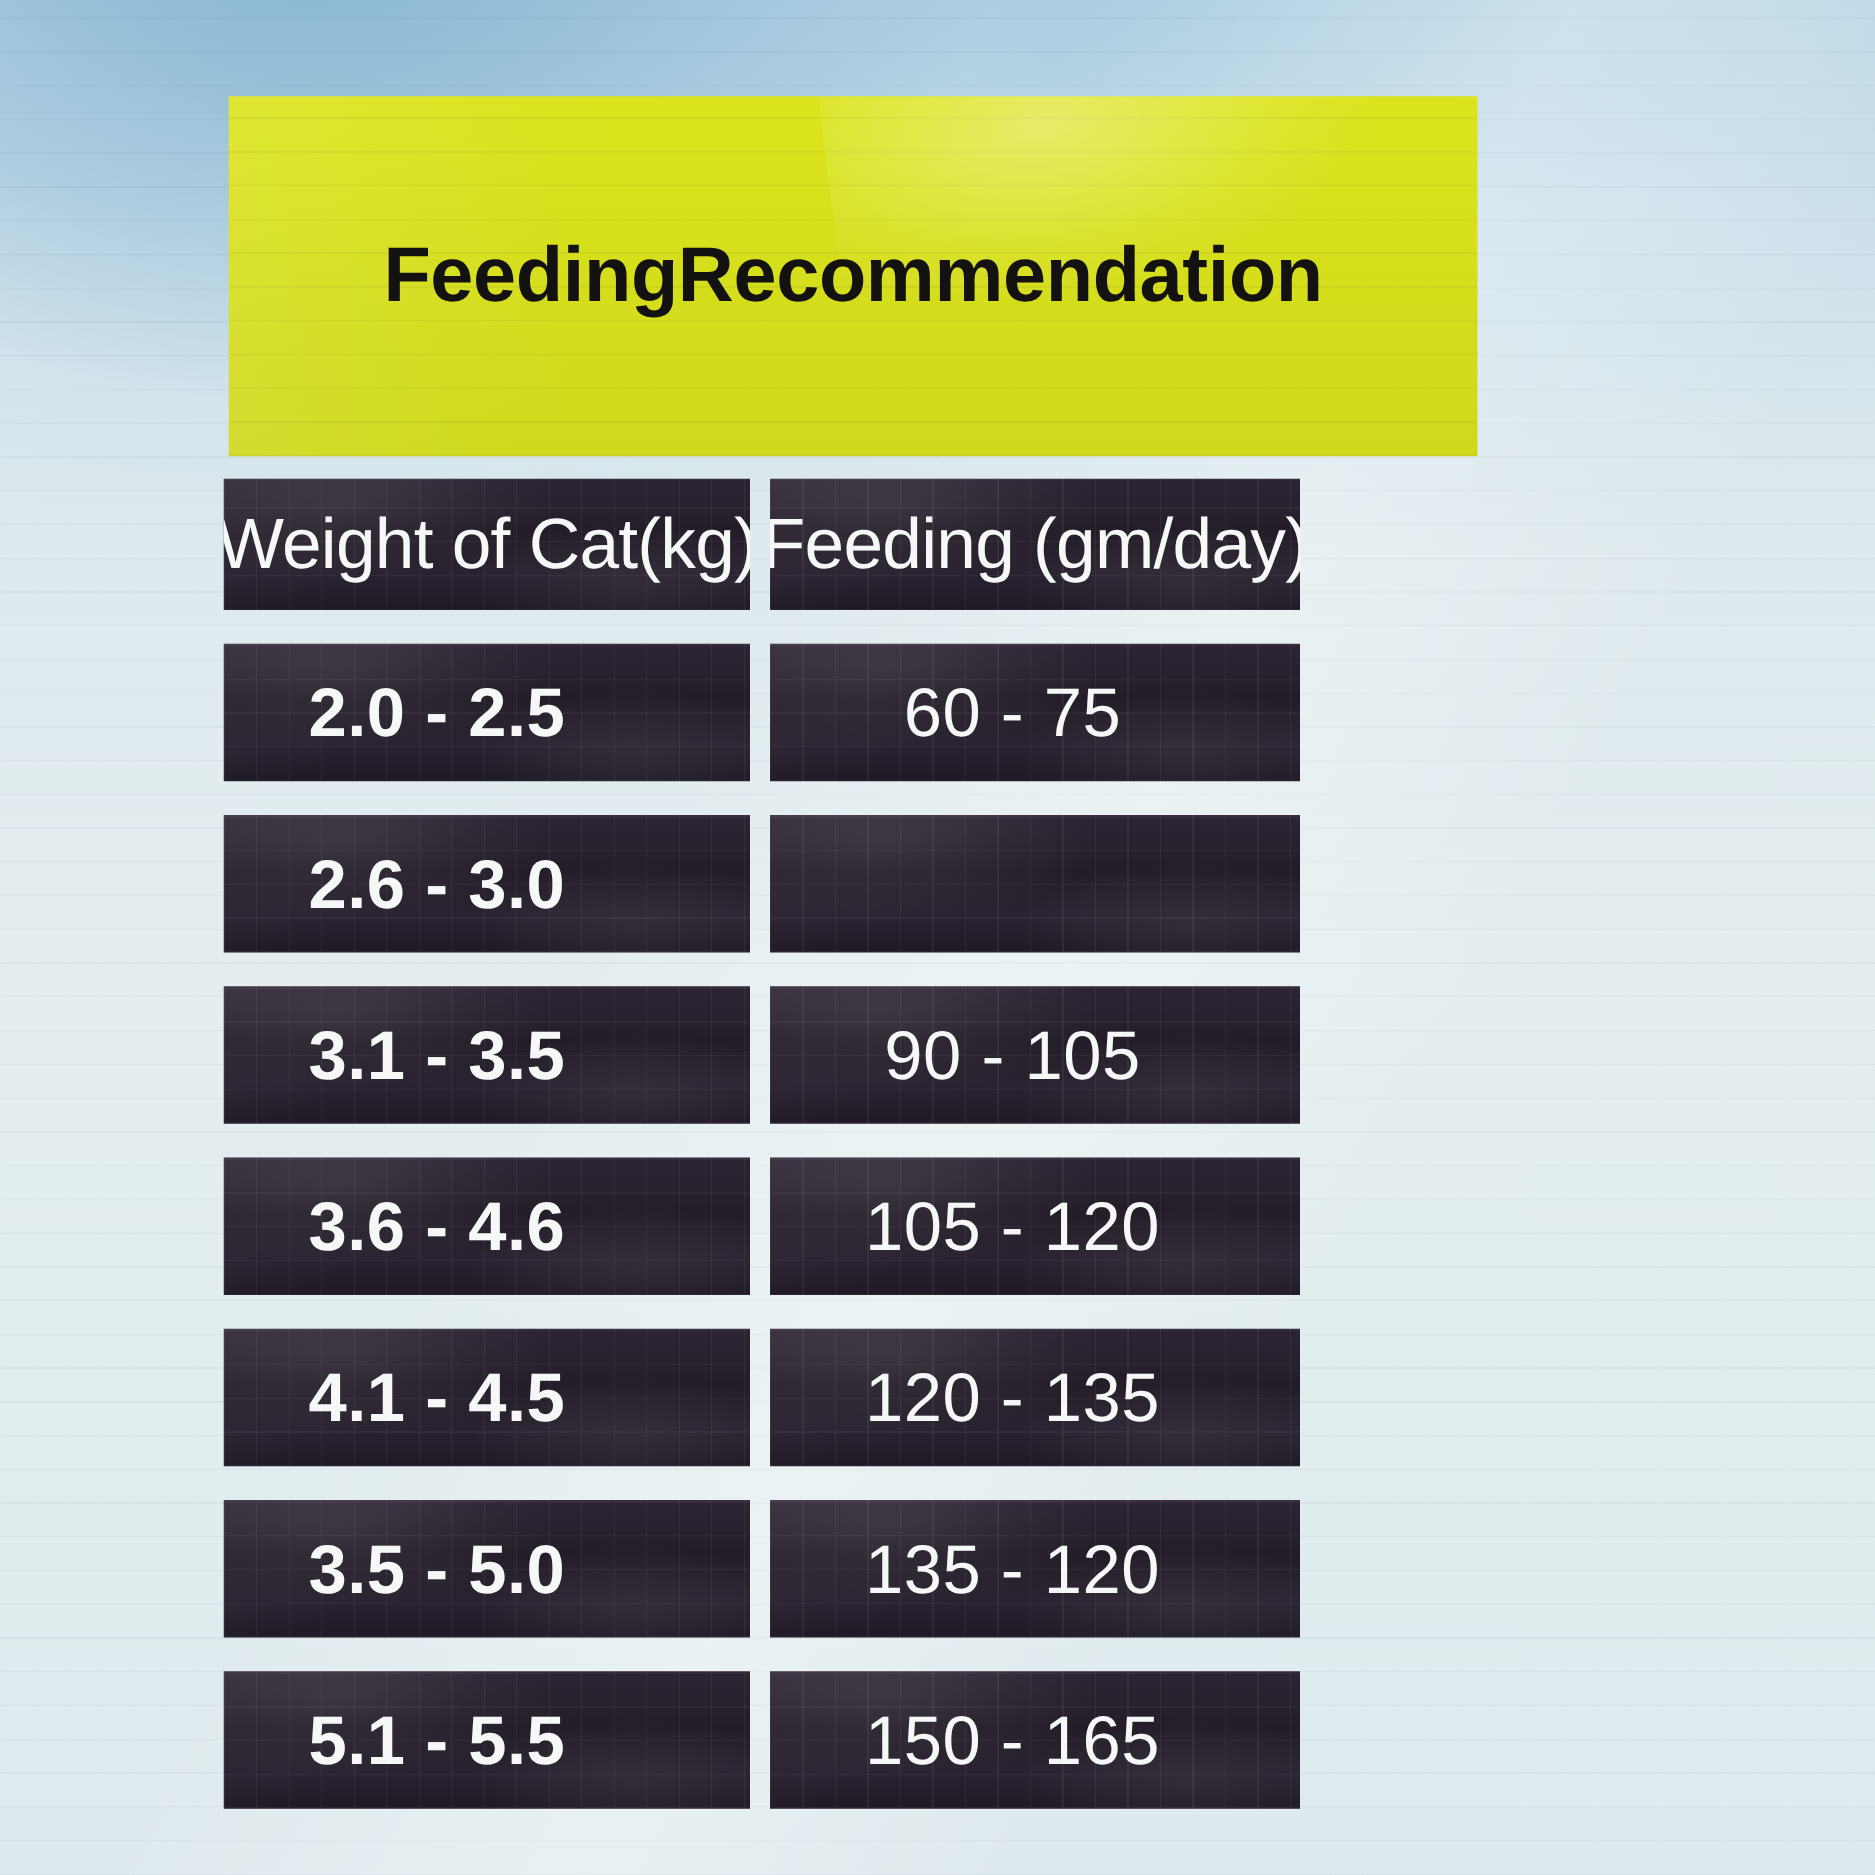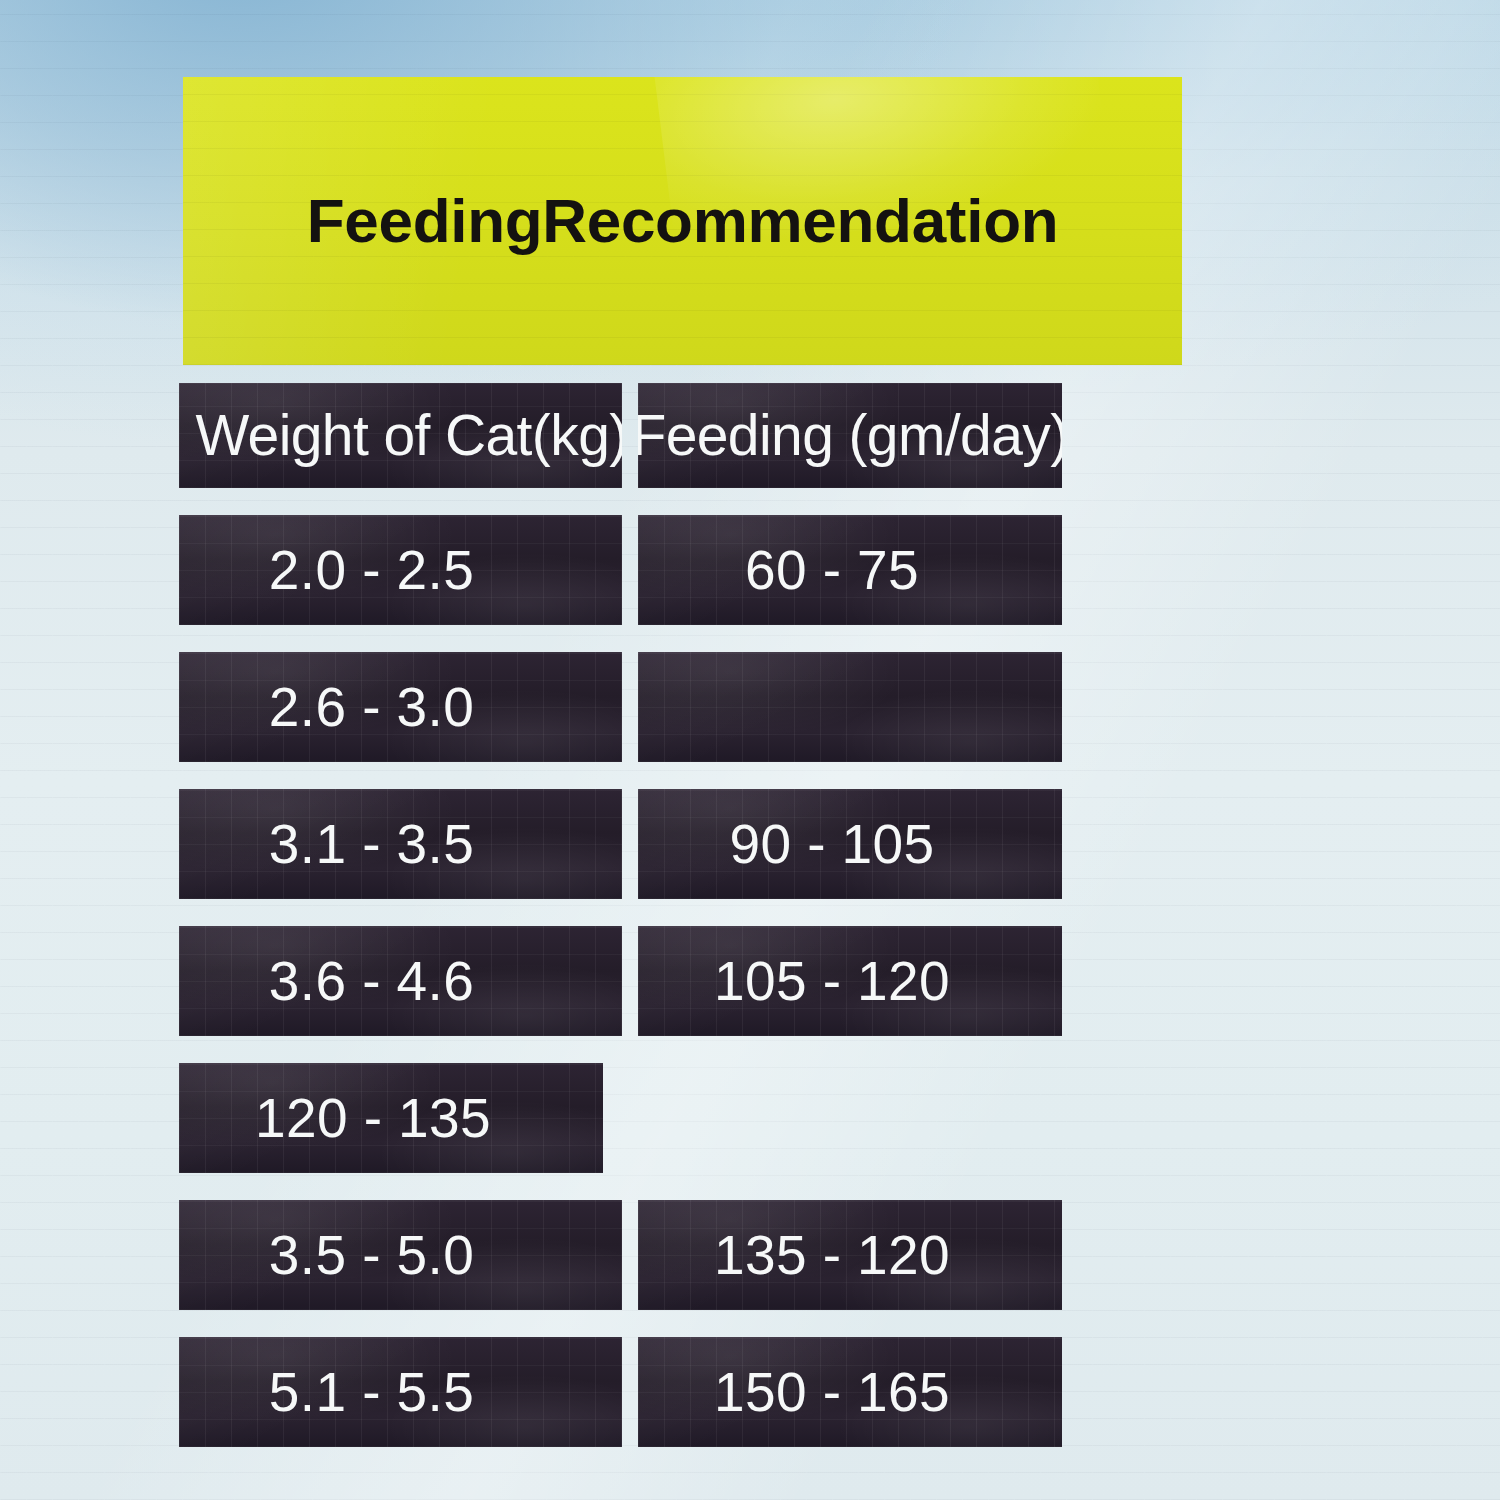--- a/index.html
+++ b/index.html
@@ -134,40 +134,40 @@
       radial-gradient(ellipse 60% 90% at 22% 18%, rgba(255,255,255,0.075) 0%, rgba(255,255,255,0.0) 68%),
       radial-gradient(ellipse 45% 70% at 78% 82%, rgba(255,255,255,0.055) 0%, rgba(255,255,255,0.0) 70%);
   }
   .cell-text {
     position: relative;
     z-index: 3;
     white-space: nowrap;
   }
 
   
-  .col-weight  { width: 421px; padding-left: 22px; }
+  .col-weight  { width: 421px; }
   .col-feeding { width: 424px; }
 
   
   .header-row .cell { height: 105px; }
   .header-row .cell-text {
     font-size: 57px;
     font-weight: 400;
     letter-spacing: -0.6px;
     transform: translateY(-1px);
   }
 
   
   .data-row .cell { height: 110px; }
   .data-row .cell-text {
     font-size: 55px;
     font-weight: 400;
     letter-spacing: 0.4px;
   }
-  .data-row .col-weight  .cell-text { transform: translateX(-40px); }
+  .data-row .col-weight  .cell-text { transform: translateX(-40px); font-weight: bold; }
   .data-row .col-feeding .cell-text { transform: translateX(-18px); }
 </style>
 </head>
 <body>
 
 <div id="package">
 
   <div id="weave-texture"></div>
   <div id="sheen"></div>
 
@@ -238,20 +238,25 @@
         <span class="cell-text">3.6 - 4.6</span>
       </div>
       <div class="cell col-feeding">
         <div class="cell-weave"></div>
         <div class="cell-gloss"></div>
         <span class="cell-text">105 - 120</span>
       </div>
     </div>
 
     <div class="table-row data-row">
+      <div class="cell col-weight">
+        <div class="cell-weave"></div>
+        <div class="cell-gloss"></div>
+        <span class="cell-text">4.1 - 4.5</span>
+      </div>
       <div class="cell col-feeding">
         <div class="cell-weave"></div>
         <div class="cell-gloss"></div>
         <span class="cell-text">120 - 135</span>
       </div>
     </div>
 
     <div class="table-row data-row">
       <div class="cell col-weight">
         <div class="cell-weave"></div>

